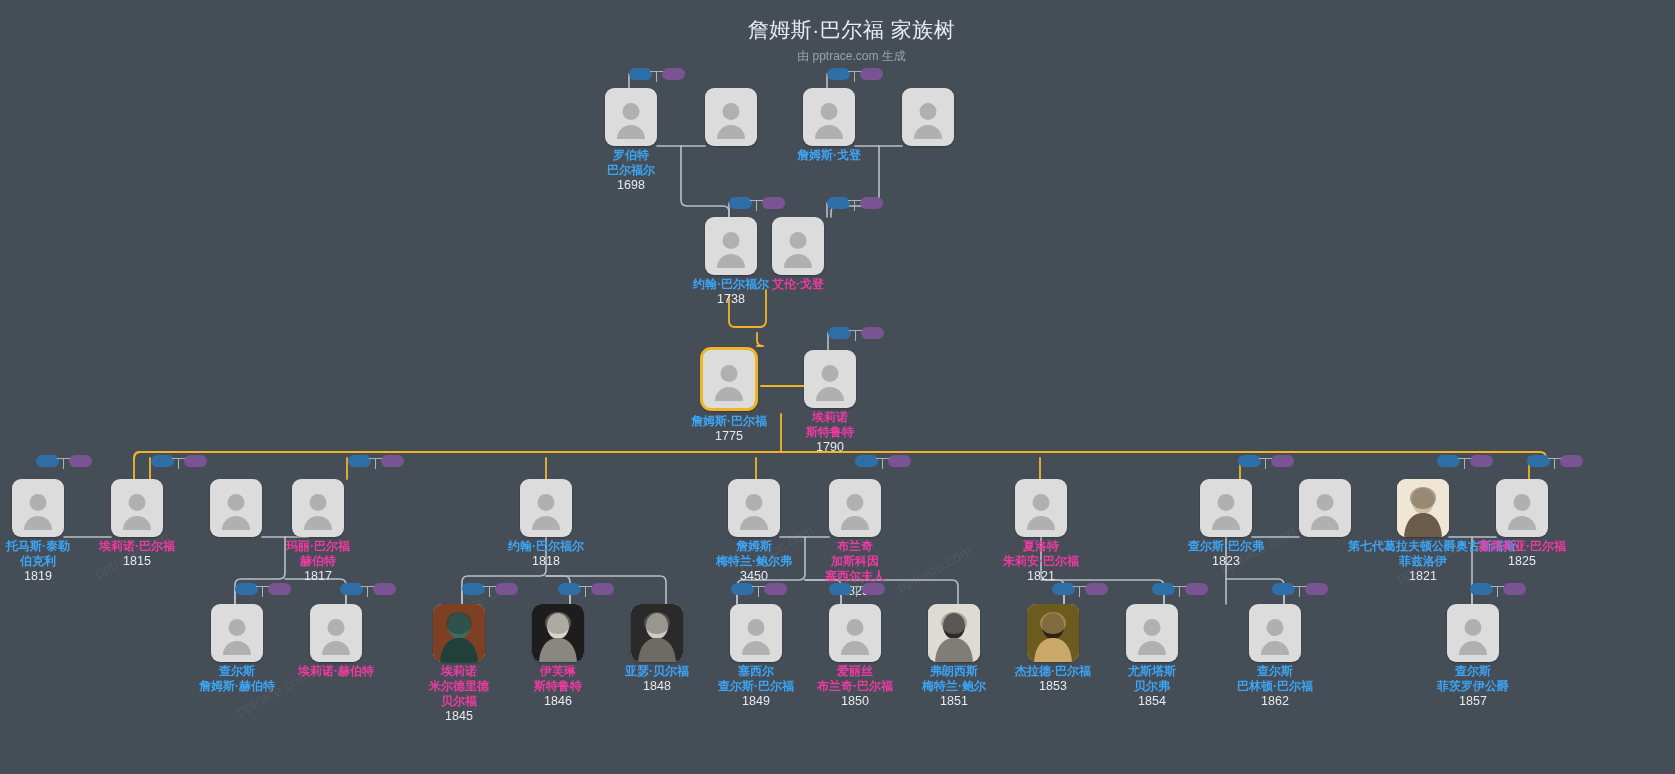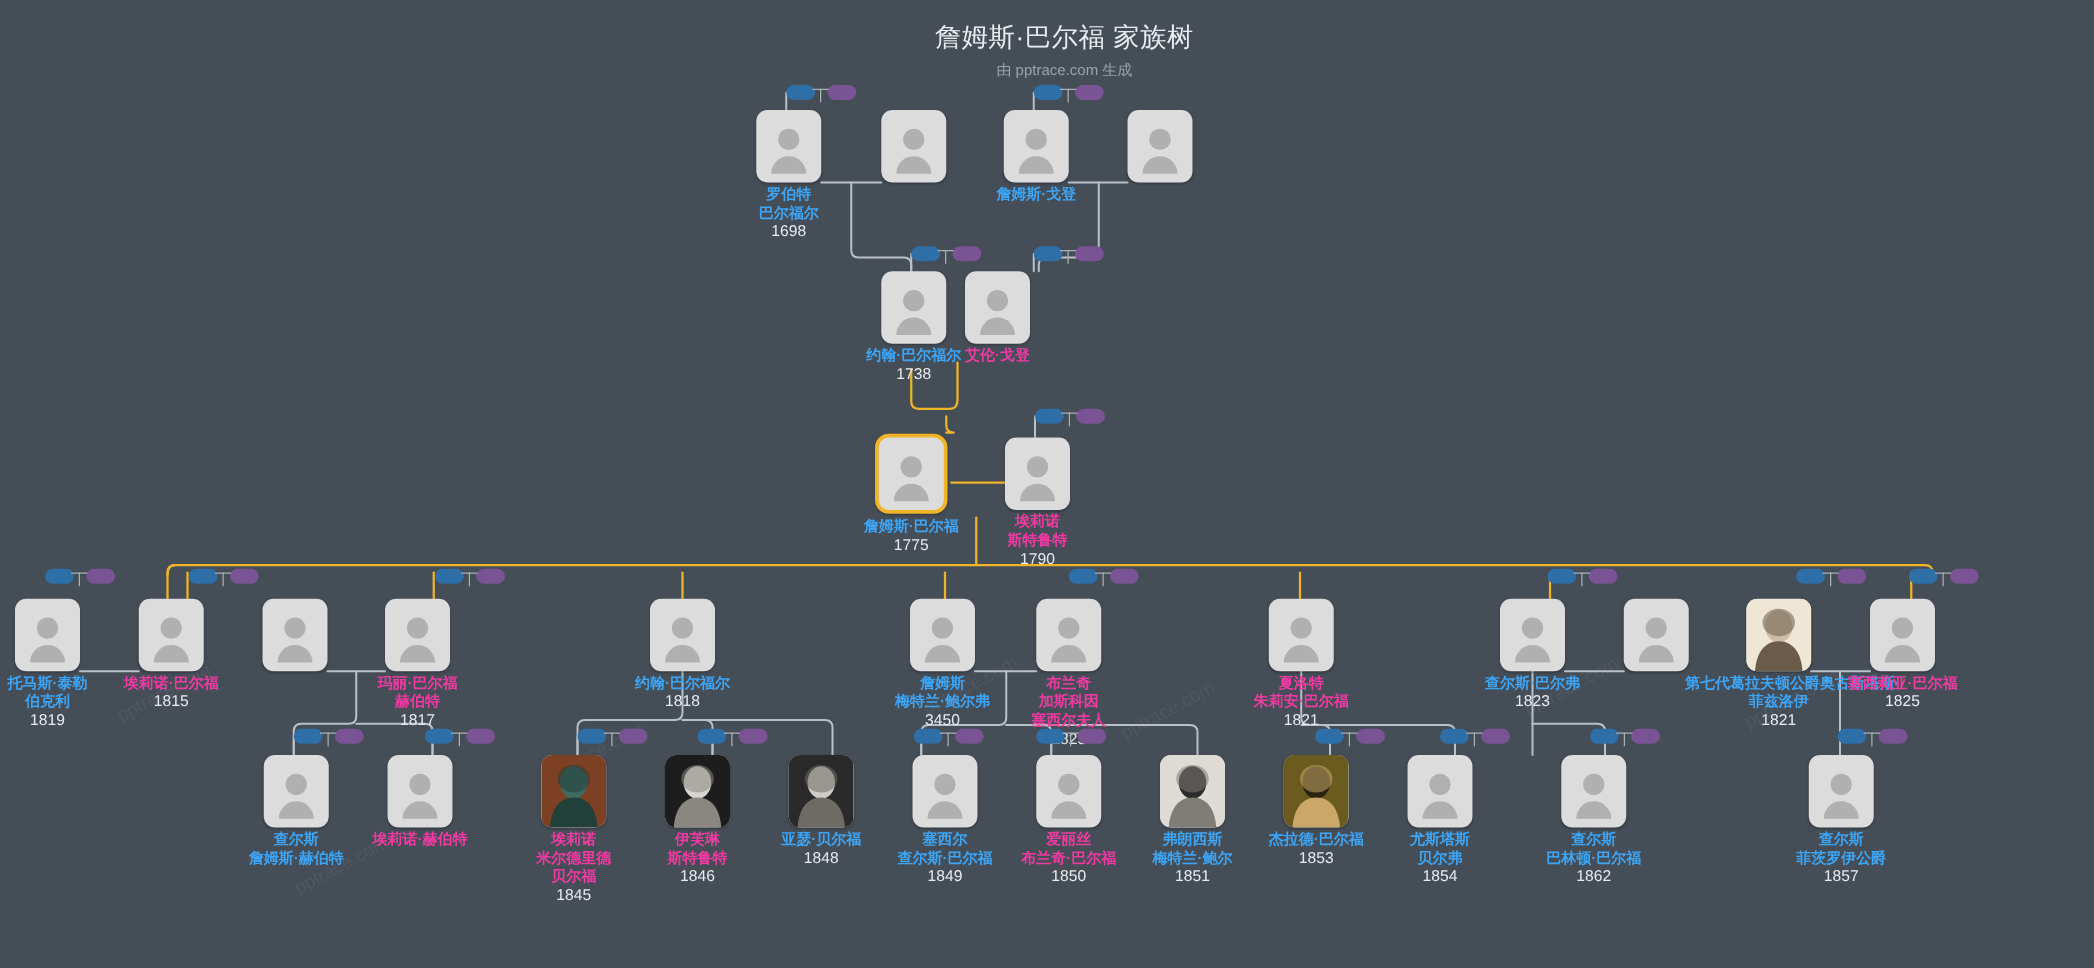--- a/index.html
+++ b/index.html
@@ -319,21 +319,21 @@
           <span class="year">1815</span>
         </div>
       </div>
       <div class="node" style="left: 210px; top: 479px;">
         <div class="avatar">
           <div class="ph-head"></div>
           <div class="ph-body"></div>
         </div>
         <div class="caption"></div>
       </div>
-      <div class="node" style="left: 308px; top: 479px;">
+      <div class="node" style="left: 292px; top: 479px;">
         <div class="avatar">
           <div class="ph-head"></div>
           <div class="ph-body"></div>
         </div>
         <div class="caption">
           <span class="name f">玛丽·巴尔福</span>
           <span class="name f">赫伯特</span>
           <span class="year">1817</span>
         </div>
       </div>

